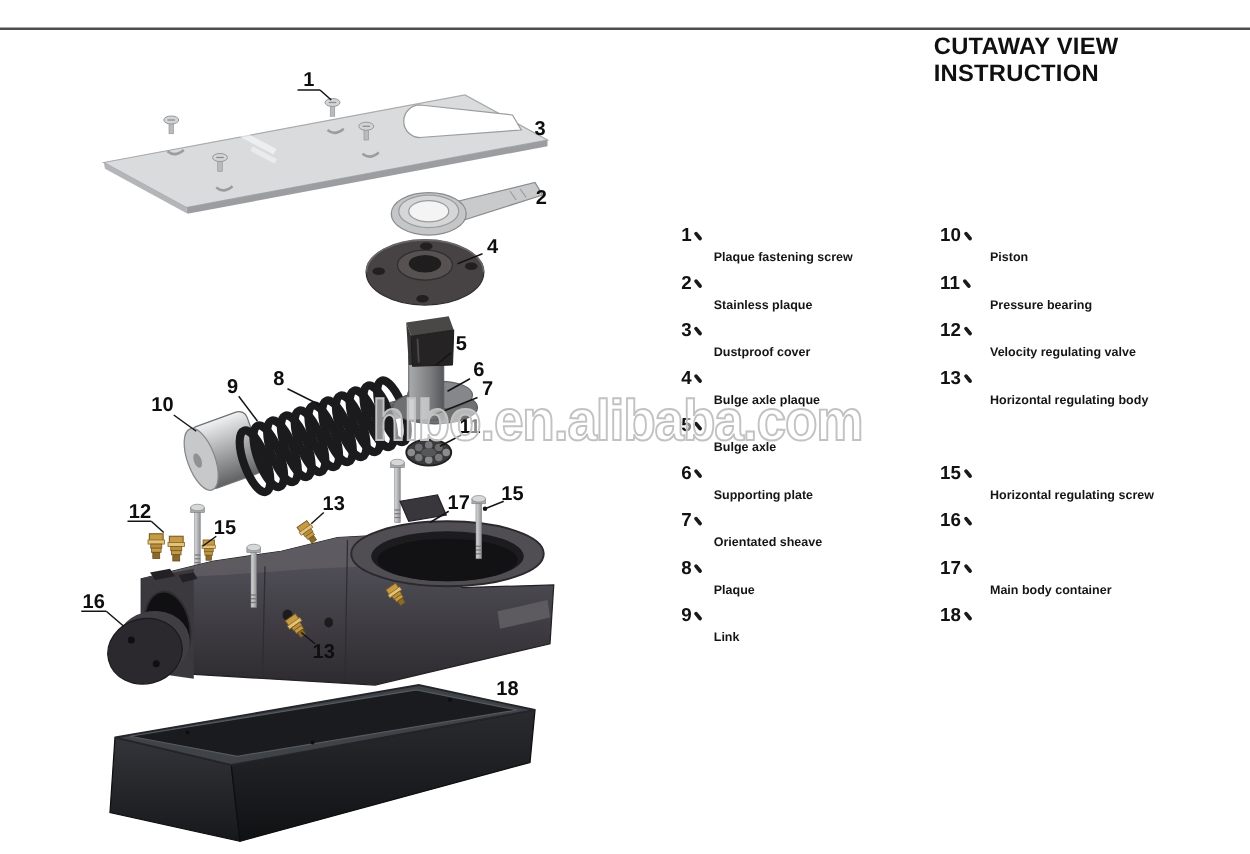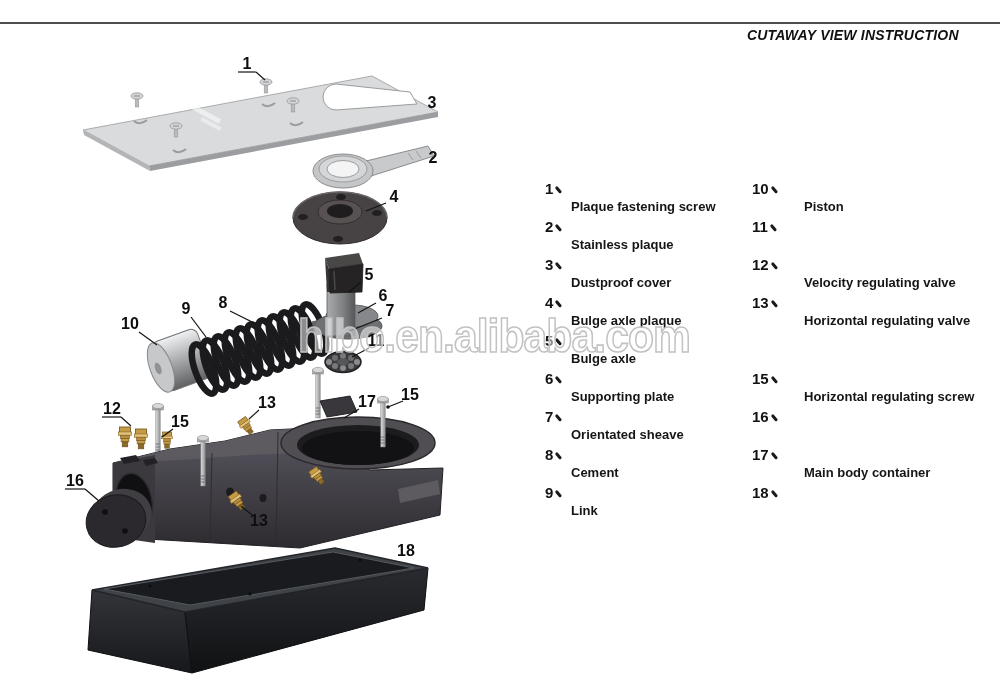--- a/index.html
+++ b/index.html
@@ -3,34 +3,34 @@
 <meta charset="utf-8">
 <style>
   html,body{margin:0;padding:0;}
   body{
     width:1000px;height:683px;position:relative;background:#ffffff;
     font-family:"Liberation Sans","DejaVu Sans",sans-serif;overflow:hidden;
   }
   .rule-top{position:absolute;left:0;top:22px;width:1000px;height:2px;background:#4e4e4e;}
   .page-title{
     position:absolute;left:747px;top:27px;width:245px;
-    font-size:14px;font-weight:bold;color:#101010;letter-spacing:.2px;z-index:2;font-style:italic;
+    font-size:19px;font-weight:bold;color:#101010;letter-spacing:.2px;z-index:2;
   }
   .diagram-svg{position:absolute;left:0;top:0;z-index:1;}
   .wm-svg{position:absolute;left:0;top:0;z-index:3;pointer-events:none;}
   .col{position:absolute;top:181px;z-index:2;}
   .col-left{left:545px;width:200px;}
   .col-right{left:752px;width:246px;}
   .part-item{height:38px;}
   .num-row{font-weight:bold;font-size:15px;line-height:15px;color:#121212;white-space:nowrap;}
   .dun{display:inline-block;width:2.5px;height:8px;background:#1a1a1a;border-radius:2px;
        transform:rotate(-40deg);margin-left:4px;}
-  .part-name{font-weight:bold;font-size:13px;line-height:15px;color:#151515;margin-top:3px;white-space:nowrap;}
+  .part-name{font-weight:bold;font-size:10px;line-height:15px;color:#151515;margin-top:3px;white-space:nowrap;}
   .col-left .part-name{margin-left:26px;}
-  .col-right .part-name{margin-left:52px;}
+  .col-right .part-name{margin-left:40px;}
   .co{font-weight:bold;font-size:16px;fill:#0e0e0e;font-family:"Liberation Sans","DejaVu Sans",sans-serif;}
   .ldr{stroke:#141414;stroke-width:1.2;fill:none;}
 </style>
 </head>
 <body>
 
 <div class="rule-top"></div>
 <div class="page-title">CUTAWAY VIEW INSTRUCTION</div>
 
 <svg class="diagram-svg" width="1000" height="683" viewBox="0 0 1000 683">
@@ -343,43 +343,44 @@
   <div class="part-item">
     <div class="num-row"><span>6</span><span class="dun"></span></div>
     <div class="part-name">Supporting plate</div>
   </div>
   <div class="part-item">
     <div class="num-row"><span>7</span><span class="dun"></span></div>
     <div class="part-name">Orientated sheave</div>
   </div>
   <div class="part-item">
     <div class="num-row"><span>8</span><span class="dun"></span></div>
-    <div class="part-name">Cement</div>
+    <div class="part-name">Plaque</div>
   </div>
   <div class="part-item">
     <div class="num-row"><span>9</span><span class="dun"></span></div>
     <div class="part-name">Link</div>
   </div>
 </div>
 
 <div class="col col-right">
   <div class="part-item">
     <div class="num-row"><span>10</span><span class="dun"></span></div>
     <div class="part-name">Piston</div>
   </div>
   <div class="part-item">
     <div class="num-row"><span>11</span><span class="dun"></span></div>
+    <div class="part-name">Pressure bearing</div>
   </div>
   <div class="part-item">
     <div class="num-row"><span>12</span><span class="dun"></span></div>
     <div class="part-name">Velocity regulating valve</div>
   </div>
   <div class="part-item">
     <div class="num-row"><span>13</span><span class="dun"></span></div>
-    <div class="part-name">Horizontal regulating valve</div>
+    <div class="part-name">Horizontal regulating body</div>
   </div>
   <div class="part-item">
   </div>
   <div class="part-item">
     <div class="num-row"><span>15</span><span class="dun"></span></div>
     <div class="part-name">Horizontal regulating screw</div>
   </div>
   <div class="part-item">
     <div class="num-row"><span>16</span><span class="dun"></span></div>
   </div>

